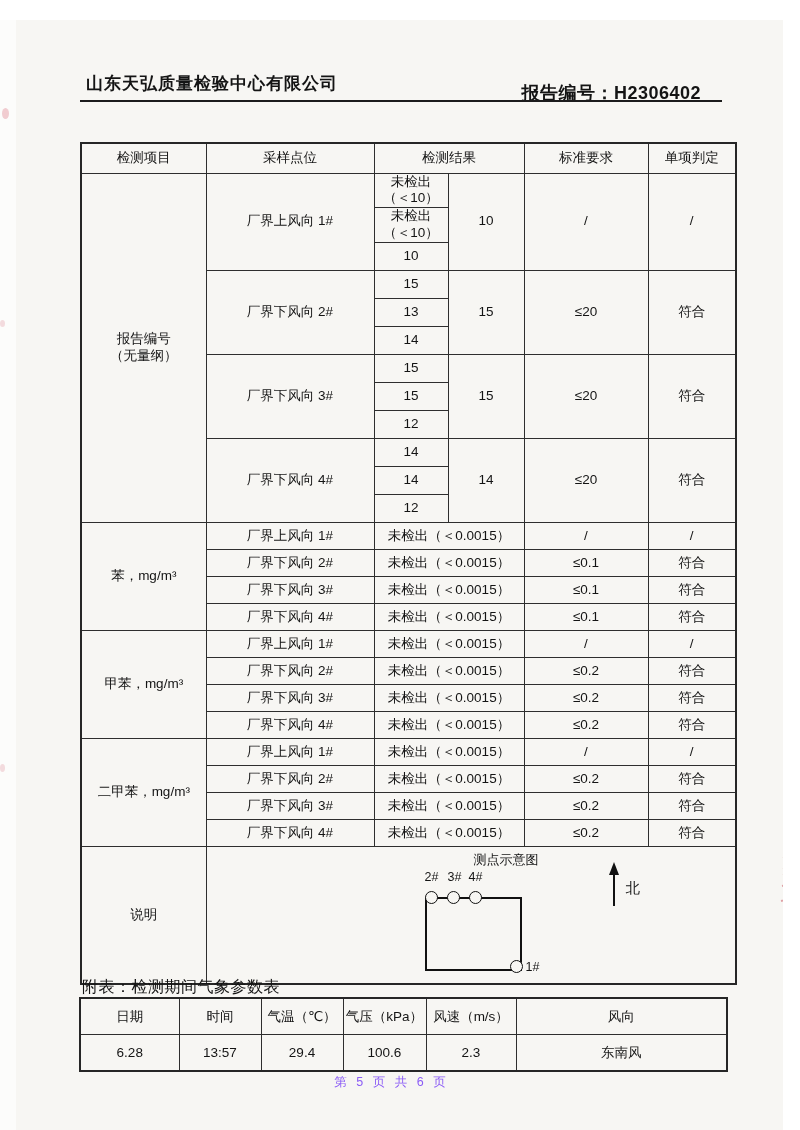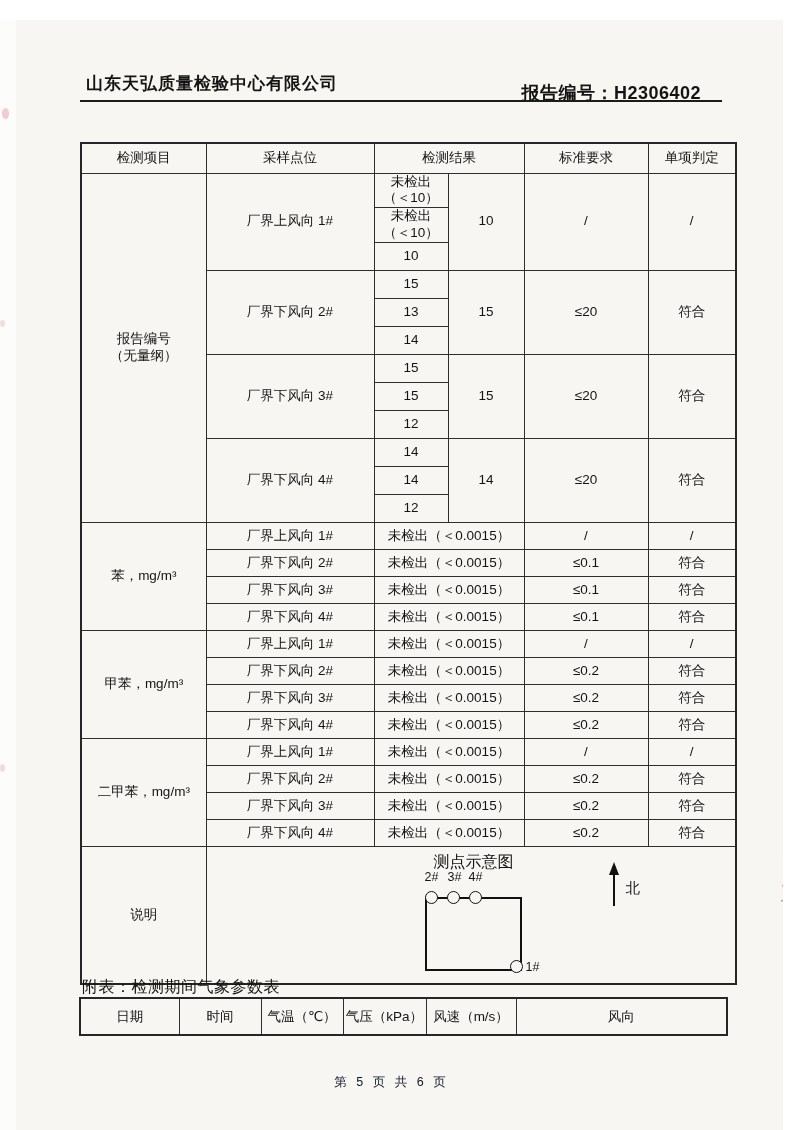--- a/index.html
+++ b/index.html
@@ -37,41 +37,41 @@
     font-size:13.5px;padding:0 2px;line-height:1.25;
   }
   .h30{height:30px}.h28{height:28px}.h27{height:27px}
   .hnote{height:136px}
   .pre{white-space:pre-line;}
   .sub{font-size:12.5px;line-height:1.15;}
   .colhead{font-size:14px;}
   
   .note-cell{padding:0;}
   .diagram{position:relative;width:100%;height:136px;}
-  .dg-title{position:absolute;left:200px;top:5px;width:130px;text-align:center;font-size:16px;}
+  .dg-title{position:absolute;left:200px;top:5px;width:130px;text-align:right;font-size:13px;}
   .dg-lab{position:absolute;top:23px;font-size:12.5px;}
   .dg-square{position:absolute;left:216px;top:50px;width:93px;height:70px;border:2px solid #111;}
   .dg-circle{
     position:absolute;width:13px;height:13px;border:1.5px solid #111;border-radius:50%;
     background:#f7f6f3;box-sizing:border-box;
   }
   .dg-b-label{position:absolute;left:317px;top:113px;font-size:12.5px;}
   .north{position:absolute;left:396px;top:15px;}
   .north-char{position:absolute;left:417px;top:32px;font-size:14.5px;}
   
   .apx-title{position:absolute;left:82px;top:957px;font-size:16px;letter-spacing:.5px;}
   .apx-table{position:absolute;left:79px;top:977px;width:647px;border:2px solid #262626;}
   .apx-table td{
     border:1px solid #2e2e2e;text-align:center;vertical-align:middle;
     font-size:13.5px;height:35px;padding:0;
   }
   
   .footer{
     position:absolute;left:0;top:1054px;width:100%;text-align:center;
-    font-size:12.5px;letter-spacing:3px;color:#0f172a;
+    font-size:12.5px;letter-spacing:3px;color:#8b5cf6;
   }
   
   .stamp-edge{position:absolute;left:763px;top:786px;opacity:.55;}
   .speck{position:absolute;border-radius:50%;}
 </style>
 </head>
 <body>
 
 <div class="page">
 
@@ -273,20 +273,28 @@
     </colgroup>
     <tbody>
         <tr>
       <td>日期</td>
       <td>时间</td>
       <td>气温（℃）</td>
       <td>气压（kPa）</td>
       <td>风速（m/s）</td>
       <td>风向</td>
     </tr>
+    <tr>
+      <td>6.28</td>
+      <td>13:57</td>
+      <td>29.4</td>
+      <td>100.6</td>
+      <td>2.3</td>
+      <td>东南风</td>
+    </tr>
   </tbody>
     </table>
 
   <div class="footer">第 5 页 共 6 页</div>
 
   <svg class="stamp-edge" width="32" height="122" viewBox="0 0 32 122">
     <g stroke="#c44450" stroke-width="2" fill="none" opacity=".85">
       <path d="M26 6 l4 6"></path>
       <path d="M22 28 l8 -3 M21 35 l9 -3 M22 42 l8 -2"></path>
       <path d="M20 52 l10 -2 M24 48 l2 10"></path>

